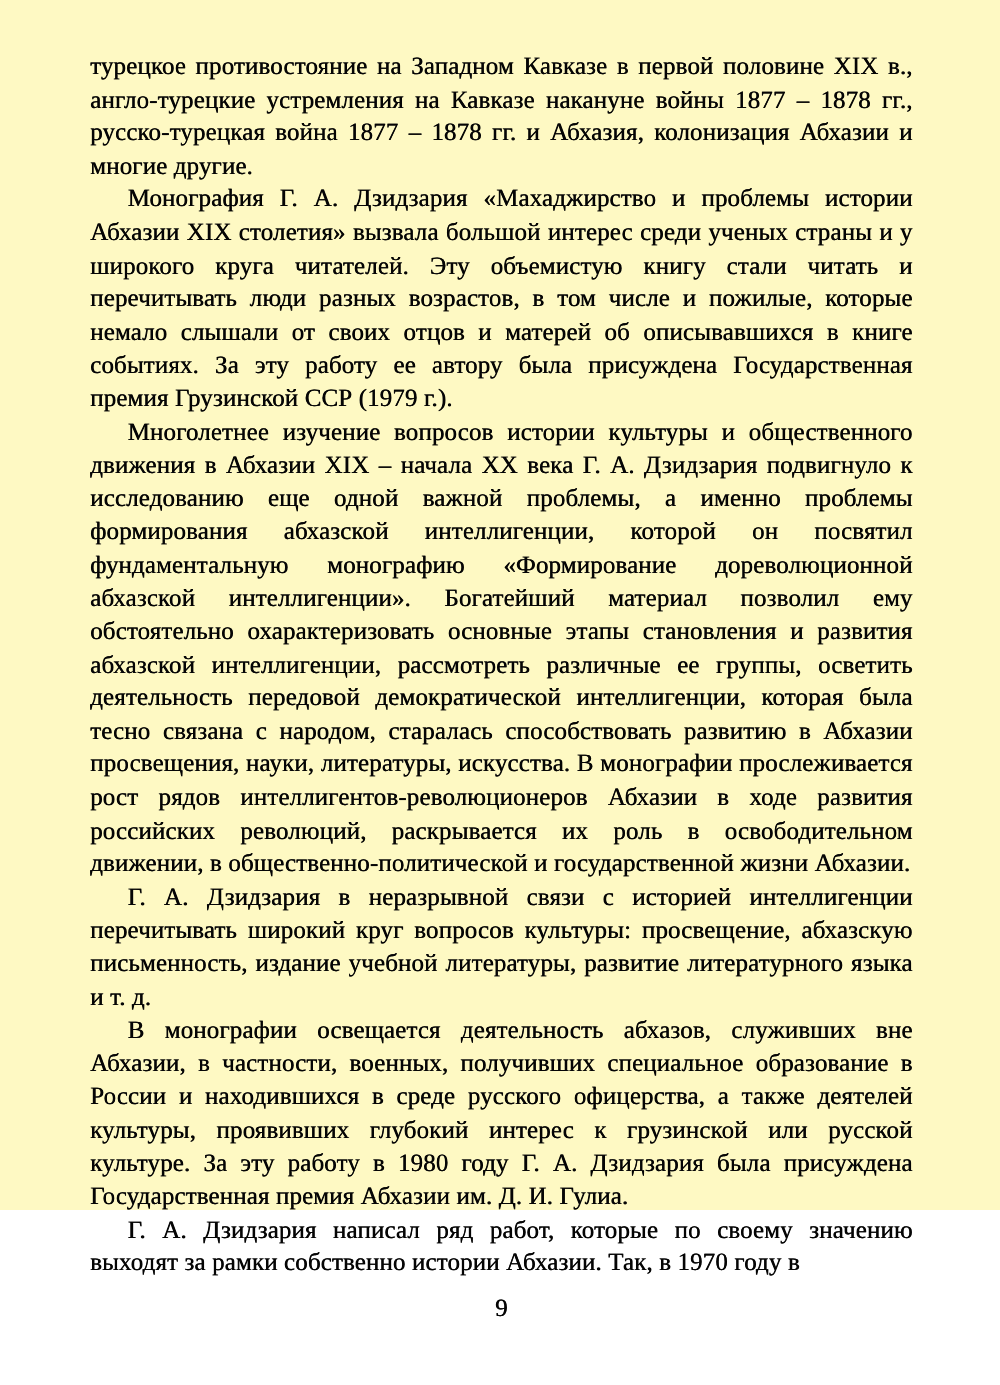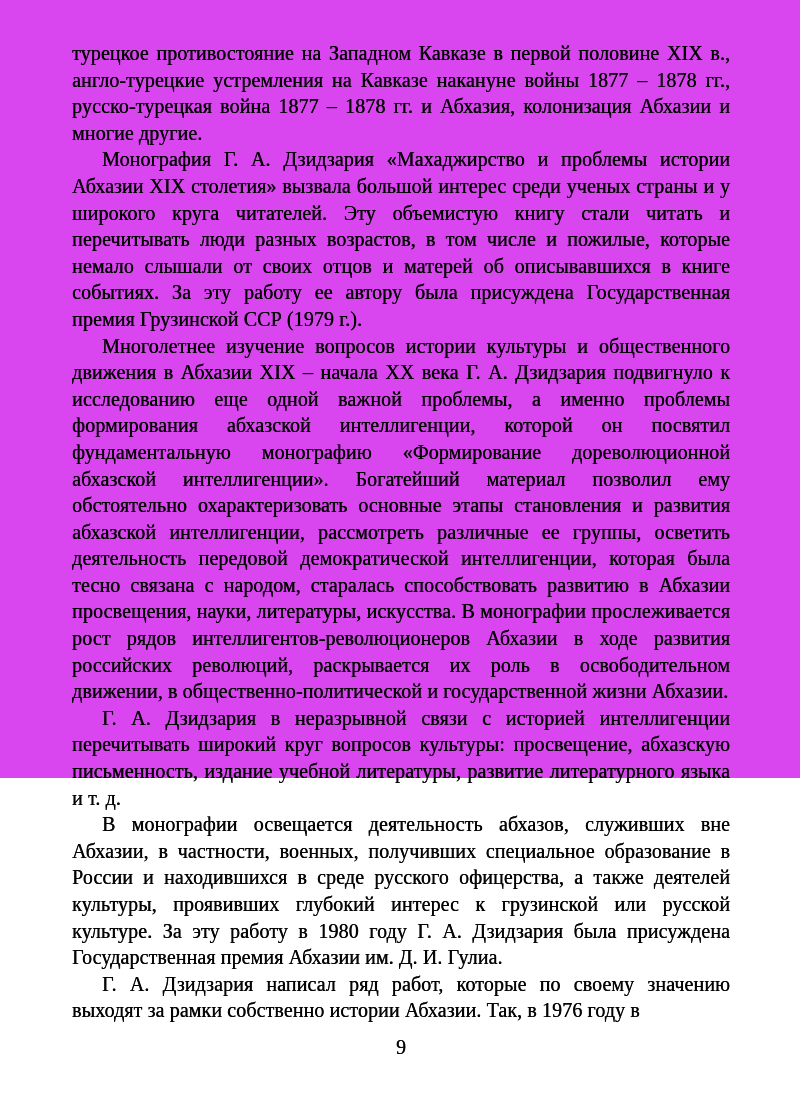--- a/index.html
+++ b/index.html
@@ -8,22 +8,22 @@
     background: #ffffff;
   }
   body {
     width: 800px;
     height: 1108px;
     overflow: hidden;
   }
   .scan-page {
     box-sizing: border-box;
     width: 800px;
-    height: 778px;
-    background: #d946ef;
+    height: 968px;
+    background: #fef9c3;
     padding: 40px 70px 0 72px;
     font-family: "Liberation Serif", "DejaVu Serif", serif;
     color: #050505;
   }
   .body-text p {
     margin: 0;
     font-size: 20px;
     line-height: 26.6px;
     text-align: justify;
     text-indent: 30px;
@@ -46,18 +46,18 @@
 </head>
 <body>
 
 <div class="scan-page">
   <div class="body-text">
     <p class="continuation">турецкое противостояние на Западном Кавказе в первой половине XIX в., англо-турецкие устремления на Кавказе накануне войны 1877 – 1878 гг., русско-турецкая война 1877 – 1878 гг. и Абхазия, колонизация Абхазии и многие другие.</p>
     <p>Монография Г. А. Дзидзария «Махаджирство и проблемы истории Абхазии XIX столетия» вызвала большой интерес среди ученых страны и у широкого круга читателей. Эту объемистую книгу стали читать и перечитывать люди разных возрастов, в том числе и пожилые, которые немало слышали от своих отцов и матерей об описывавшихся в книге событиях. За эту работу ее автору была присуждена Государственная премия Грузинской ССР (1979 г.).</p>
     <p>Многолетнее изучение вопросов истории культуры и общественного движения в Абхазии XIX – начала XX века Г. А. Дзидзария подвигнуло к исследованию еще одной важной проблемы, а именно проблемы формирования абхазской интеллигенции, которой он посвятил фундаментальную монографию «Формирование дореволюционной абхазской интеллигенции». Богатейший материал позволил ему обстоятельно охарактеризовать основные этапы становления и развития абхазской интеллигенции, рассмотреть различные ее группы, осветить деятельность передовой демократической интеллигенции, которая была тесно связана с народом, старалась способствовать развитию в Абхазии просвещения, науки, литературы, искусства. В монографии прослеживается рост рядов интеллигентов-революционеров Абхазии в ходе развития российских революций, раскрывается их роль в освободительном движении, в общественно-политической и государственной жизни Абхазии.</p>
     <p>Г. А. Дзидзария в неразрывной связи с историей интеллигенции перечитывать широкий круг вопросов культуры: просвещение, абхазскую письменность, издание учебной литературы, развитие литературного языка и т. д.</p>
     <p>В монографии освещается деятельность абхазов, служивших вне Абхазии, в частности, военных, получивших специальное образование в России и находившихся в среде русского офицерства, а также деятелей культуры, проявивших глубокий интерес к грузинской или русской культуре. За эту работу в 1980 году Г. А. Дзидзария была присуждена Государственная премия Абхазии им. Д. И. Гулиа.</p>
-    <p>Г. А. Дзидзария написал ряд работ, которые по своему значению выходят за рамки собственно истории Абхазии. Так, в 1976 году в</p>
+    <p>Г. А. Дзидзария написал ряд работ, которые по своему значению выходят за рамки собственно истории Абхазии. Так, в 1970 году в</p>
   </div>
   <div class="page-footer">
     <span class="page-number">9</span>
   </div>
 </div>
 
 </body></html>

